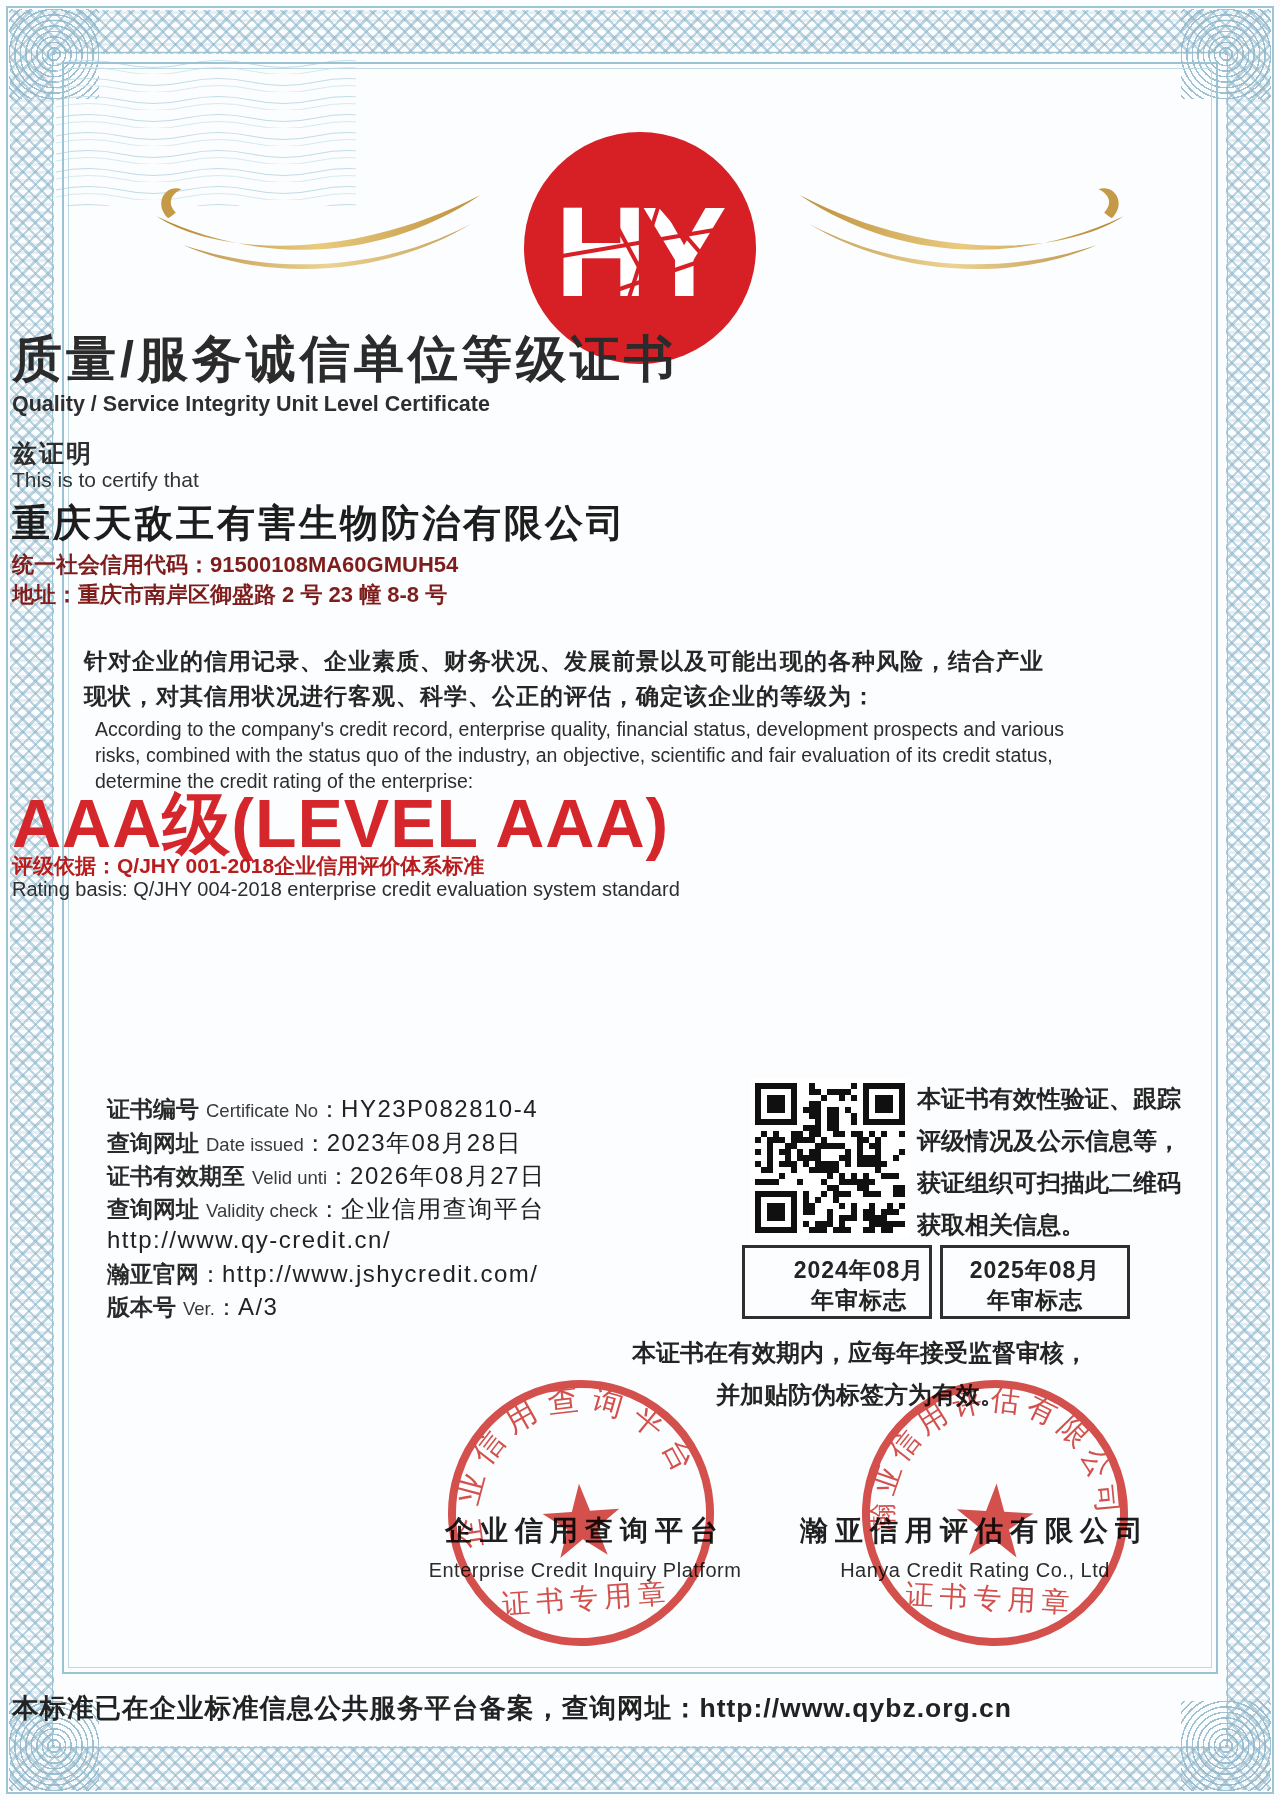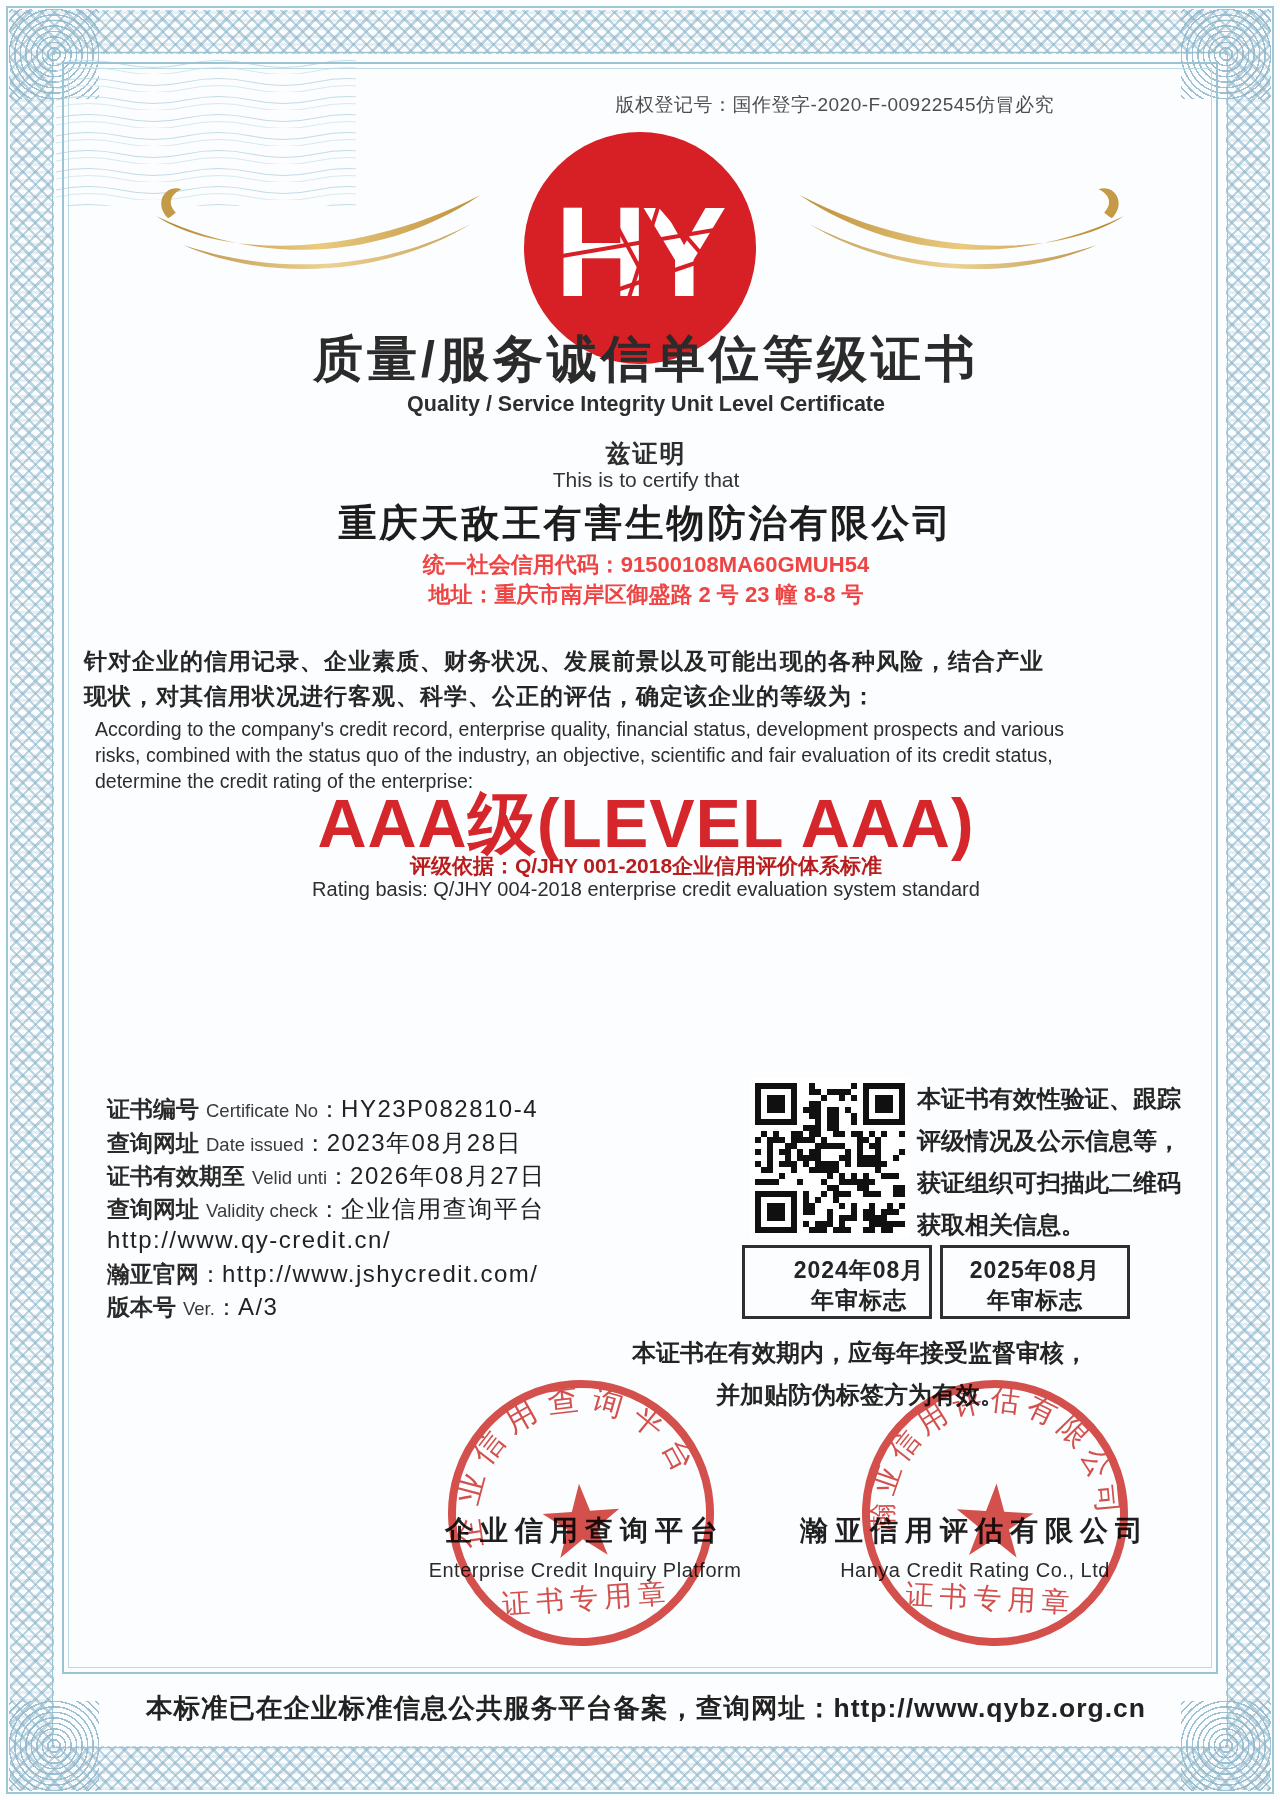--- a/index.html
+++ b/index.html
@@ -16,31 +16,31 @@
   .inner-bg{position:absolute;inset:54px;background:#fbfdfe;z-index:1;}
   .waves{position:absolute;left:56px;top:56px;right:56px;bottom:56px;z-index:2;}
   .inner-border{position:absolute;left:62px;top:62px;right:62px;bottom:126px;border:2px solid #9cc3d3;z-index:3;}
   .inner-border::after{content:"";position:absolute;inset:4px;border:1px solid #bcd9e4;}
   .corner{position:absolute;width:90px;height:90px;z-index:2;opacity:.85;
     background:repeating-radial-gradient(circle at 50% 50%, #8fb6c9 0 1.5px, rgba(255,255,255,0) 1.5px 5.5px);}
   .corner.tl{left:9px;top:9px;} .corner.tr{right:9px;top:9px;}
   .corner.bl{left:9px;bottom:9px;} .corner.br{right:9px;bottom:9px;}
   
   .abs{position:absolute;z-index:4;}
-  .ctr{left:12px;right:0;text-align:center;}
+  .ctr{left:12px;right:0;text-align:left;}
   .copyright{top:92px;right:226px;font-size:19px;color:#4d4d4d;letter-spacing:.5px;}
   .logo{left:524px;top:132px;width:232px;height:232px;}
   .flourish{top:168px;width:348px;height:116px;}
   .flourish.l{left:142px;} .flourish.r{left:790px;transform:scaleX(-1);}
   .title-zh{top:326px;font-size:50px;font-weight:700;color:#2b2b2b;letter-spacing:4px;}
   .title-en{top:392px;font-size:21.5px;font-weight:600;color:#2e2e2e;}
   .certify-zh{top:437px;font-size:25px;font-weight:600;color:#2e2e2e;letter-spacing:2px;}
   .certify-en{top:468px;font-size:21px;color:#333;}
   .company{top:498px;font-size:38px;font-weight:800;color:#1d1d1d;letter-spacing:3px;}
-  .meta-line{font-size:22px;font-weight:600;color:#ef4444;}
+  .meta-line{font-size:22px;font-weight:600;color:#7f1d1d;}
   .credit-code{top:550px;} .address{top:580px;}
   .para-zh{left:84px;width:1090px;font-size:23px;font-weight:600;color:#262626;letter-spacing:1px;}
   .pz1{top:646px;} .pz2{top:681px;}
   .para-en{left:95px;width:1090px;font-size:19.5px;color:#2d2d2d;}
   .pe1{top:718px;} .pe2{top:744px;} .pe3{top:770px;}
   .rating{top:779px;font-size:68px;font-weight:800;color:#d5262b;letter-spacing:1px;}
   .basis-zh{top:852px;font-size:21px;font-weight:600;color:#b91c1c;}
   .basis-en{top:878px;font-size:20px;color:#2e2e2e;}
   .details{left:95px;top:1094px;width:560px;}
   .d-row{display:flex;align-items:baseline;height:33px;white-space:nowrap;margin-left:12px;}
@@ -81,21 +81,20 @@
     <defs>
       <pattern id="wv" width="260" height="18" patternUnits="userSpaceOnUse">
         <path d="M0 8 Q 32.5 1, 65 8 T 130 8 T 195 8 T 260 8" fill="none" stroke="#c2dce5" stroke-width="1.1"></path>
         <path d="M0 15 Q 32.5 8, 65 15 T 130 15 T 195 15 T 260 15" fill="none" stroke="#d6e9ef" stroke-width="1"></path>
       </pattern>
     </defs>
     <rect width="100%" height="100%" fill="url(#wv)"></rect>
   </svg>
   <div class="inner-border"></div>
 
-  <div class="abs copyright">版权登记号：国作登字-2020-F-00922545仿冒必究</div>
 
   <svg class="abs flourish l" viewBox="0 0 350 120">
     <defs>
       <linearGradient id="gold1" x1="0" y1="0" x2="1" y2="0">
         <stop offset="0" stop-color="#b4842f"></stop>
           <stop offset=".5" stop-color="#e9cb80"></stop>
           <stop offset="1" stop-color="#bd8f3a"></stop>
       </linearGradient>
     </defs>
     <path d="M345 28 C 245 96, 120 102, 10 50 C 70 90, 210 98, 345 28 Z" fill="url(#gold1)"></path>

